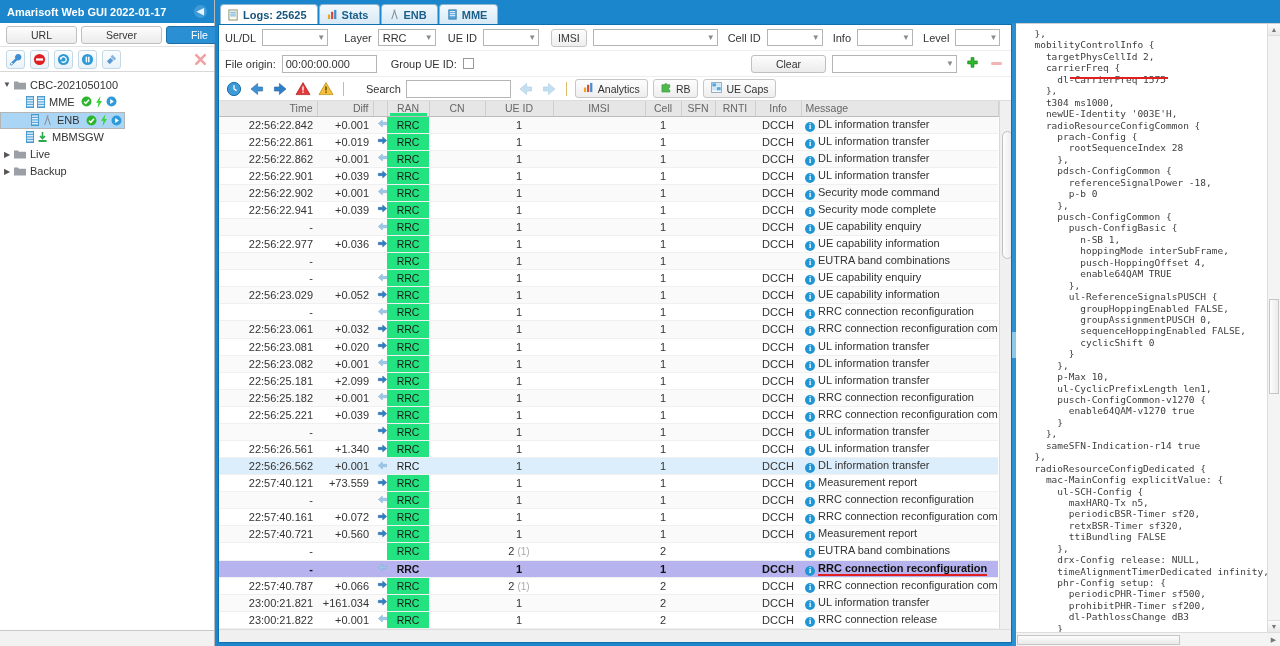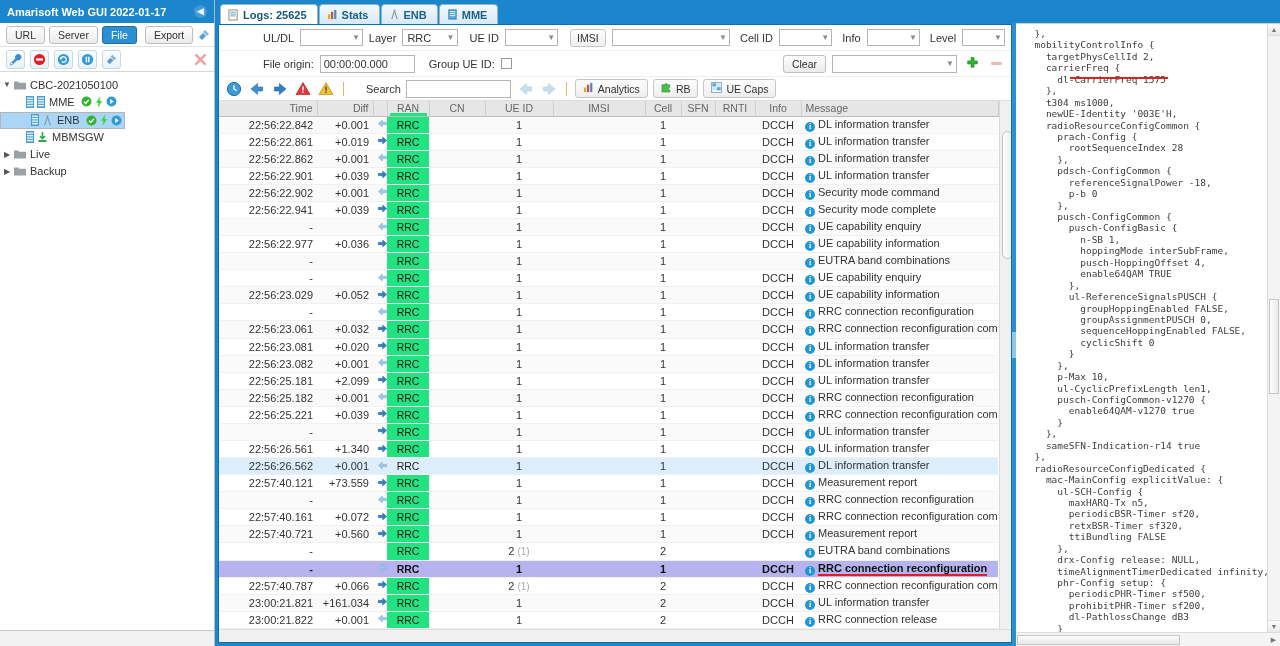--- a/index.html
+++ b/index.html
@@ -28,21 +28,21 @@
     display: flex; align-items: center; justify-content: center; line-height: 1;
     cursor: pointer;
   }
   .left-btnbar {
     height: 24px; display: flex; align-items: center; gap: 4px;
     padding: 2px 6px; background: #fff; border-bottom: 1px solid #e3e3e3;
   }
   .btn {
     border: 1px solid #bfbfbf; border-radius: 3px;
     background: linear-gradient(#fdfdfd,#ebebeb);
-    font-size: 10.5px; padding: 2px 8px; color: #333; cursor: pointer;
+    font-size: 10.5px; padding: 2px 24px; color: #333; cursor: pointer;
     line-height: 12px; white-space: nowrap;
   }
   .btn.active { background: #2b8fd4; border-color: #1d6ea6; color: #fff; }
   .left-btnbar .spacer { flex: 1; }
   .tiny-ico {
     width: 15px; height: 15px; display: inline-flex; align-items: center;
     justify-content: center; cursor: pointer;
   }
   .left-toolbar {
     height: 25px; display: flex; align-items: center; gap: 5px;
@@ -78,21 +78,21 @@
   }
   .tab.active { background: #ffffff; color: #16557d; }
   .center-body {
     flex: 1; margin: 0 3px 3px 3px; background: #fff;
     border: 1px solid #0e6fae; display: flex; flex-direction: column; overflow: hidden;
   }
   .filterrow {
     display: flex; align-items: center; gap: 6px; height: 26px;
     padding: 2px 6px; border-bottom: 1px solid #eee; white-space: nowrap;
   }
-  .lbl { font-size: 11px; color: #333; margin-left: 38px; }
+  .lbl { font-size: 11px; color: #333; }
   .sel {
     height: 17px; border: 1px solid #b5b5b5; background: #fff;
     display: inline-flex; align-items: center; justify-content: space-between;
     font-size: 11px; padding: 0 2px 0 4px; color: #333; cursor: pointer;
   }
   .sel .arw { color: #8a8a8a; font-size: 8px; padding-left: 3px; }
   .txt {
     height: 18px; border: 1px solid #b5b5b5; background: #fff;
     font-size: 11px; padding: 0 3px; color: #333; display:inline-flex; align-items:center;
   }
@@ -416,21 +416,21 @@
 
     <div class="center-body">
 
       <div class="filterrow">
         <span class="lbl">UL/DL</span>
         <span class="sel" style="width:66px">
             <span></span>
             <span class="arw">▼</span>
           </span>
 
-        <span class="lbl" style="margin-left:0">Layer</span>
+        <span class="lbl" style="margin-left:10px">Layer</span>
         <span class="sel" style="width:58px">
             <span>RRC</span>
             <span class="arw">▼</span>
           </span>
 
         <span class="lbl" style="margin-left:6px">UE ID</span>
         <span class="sel" style="width:56px">
             <span></span>
             <span class="arw">▼</span>
           </span>

